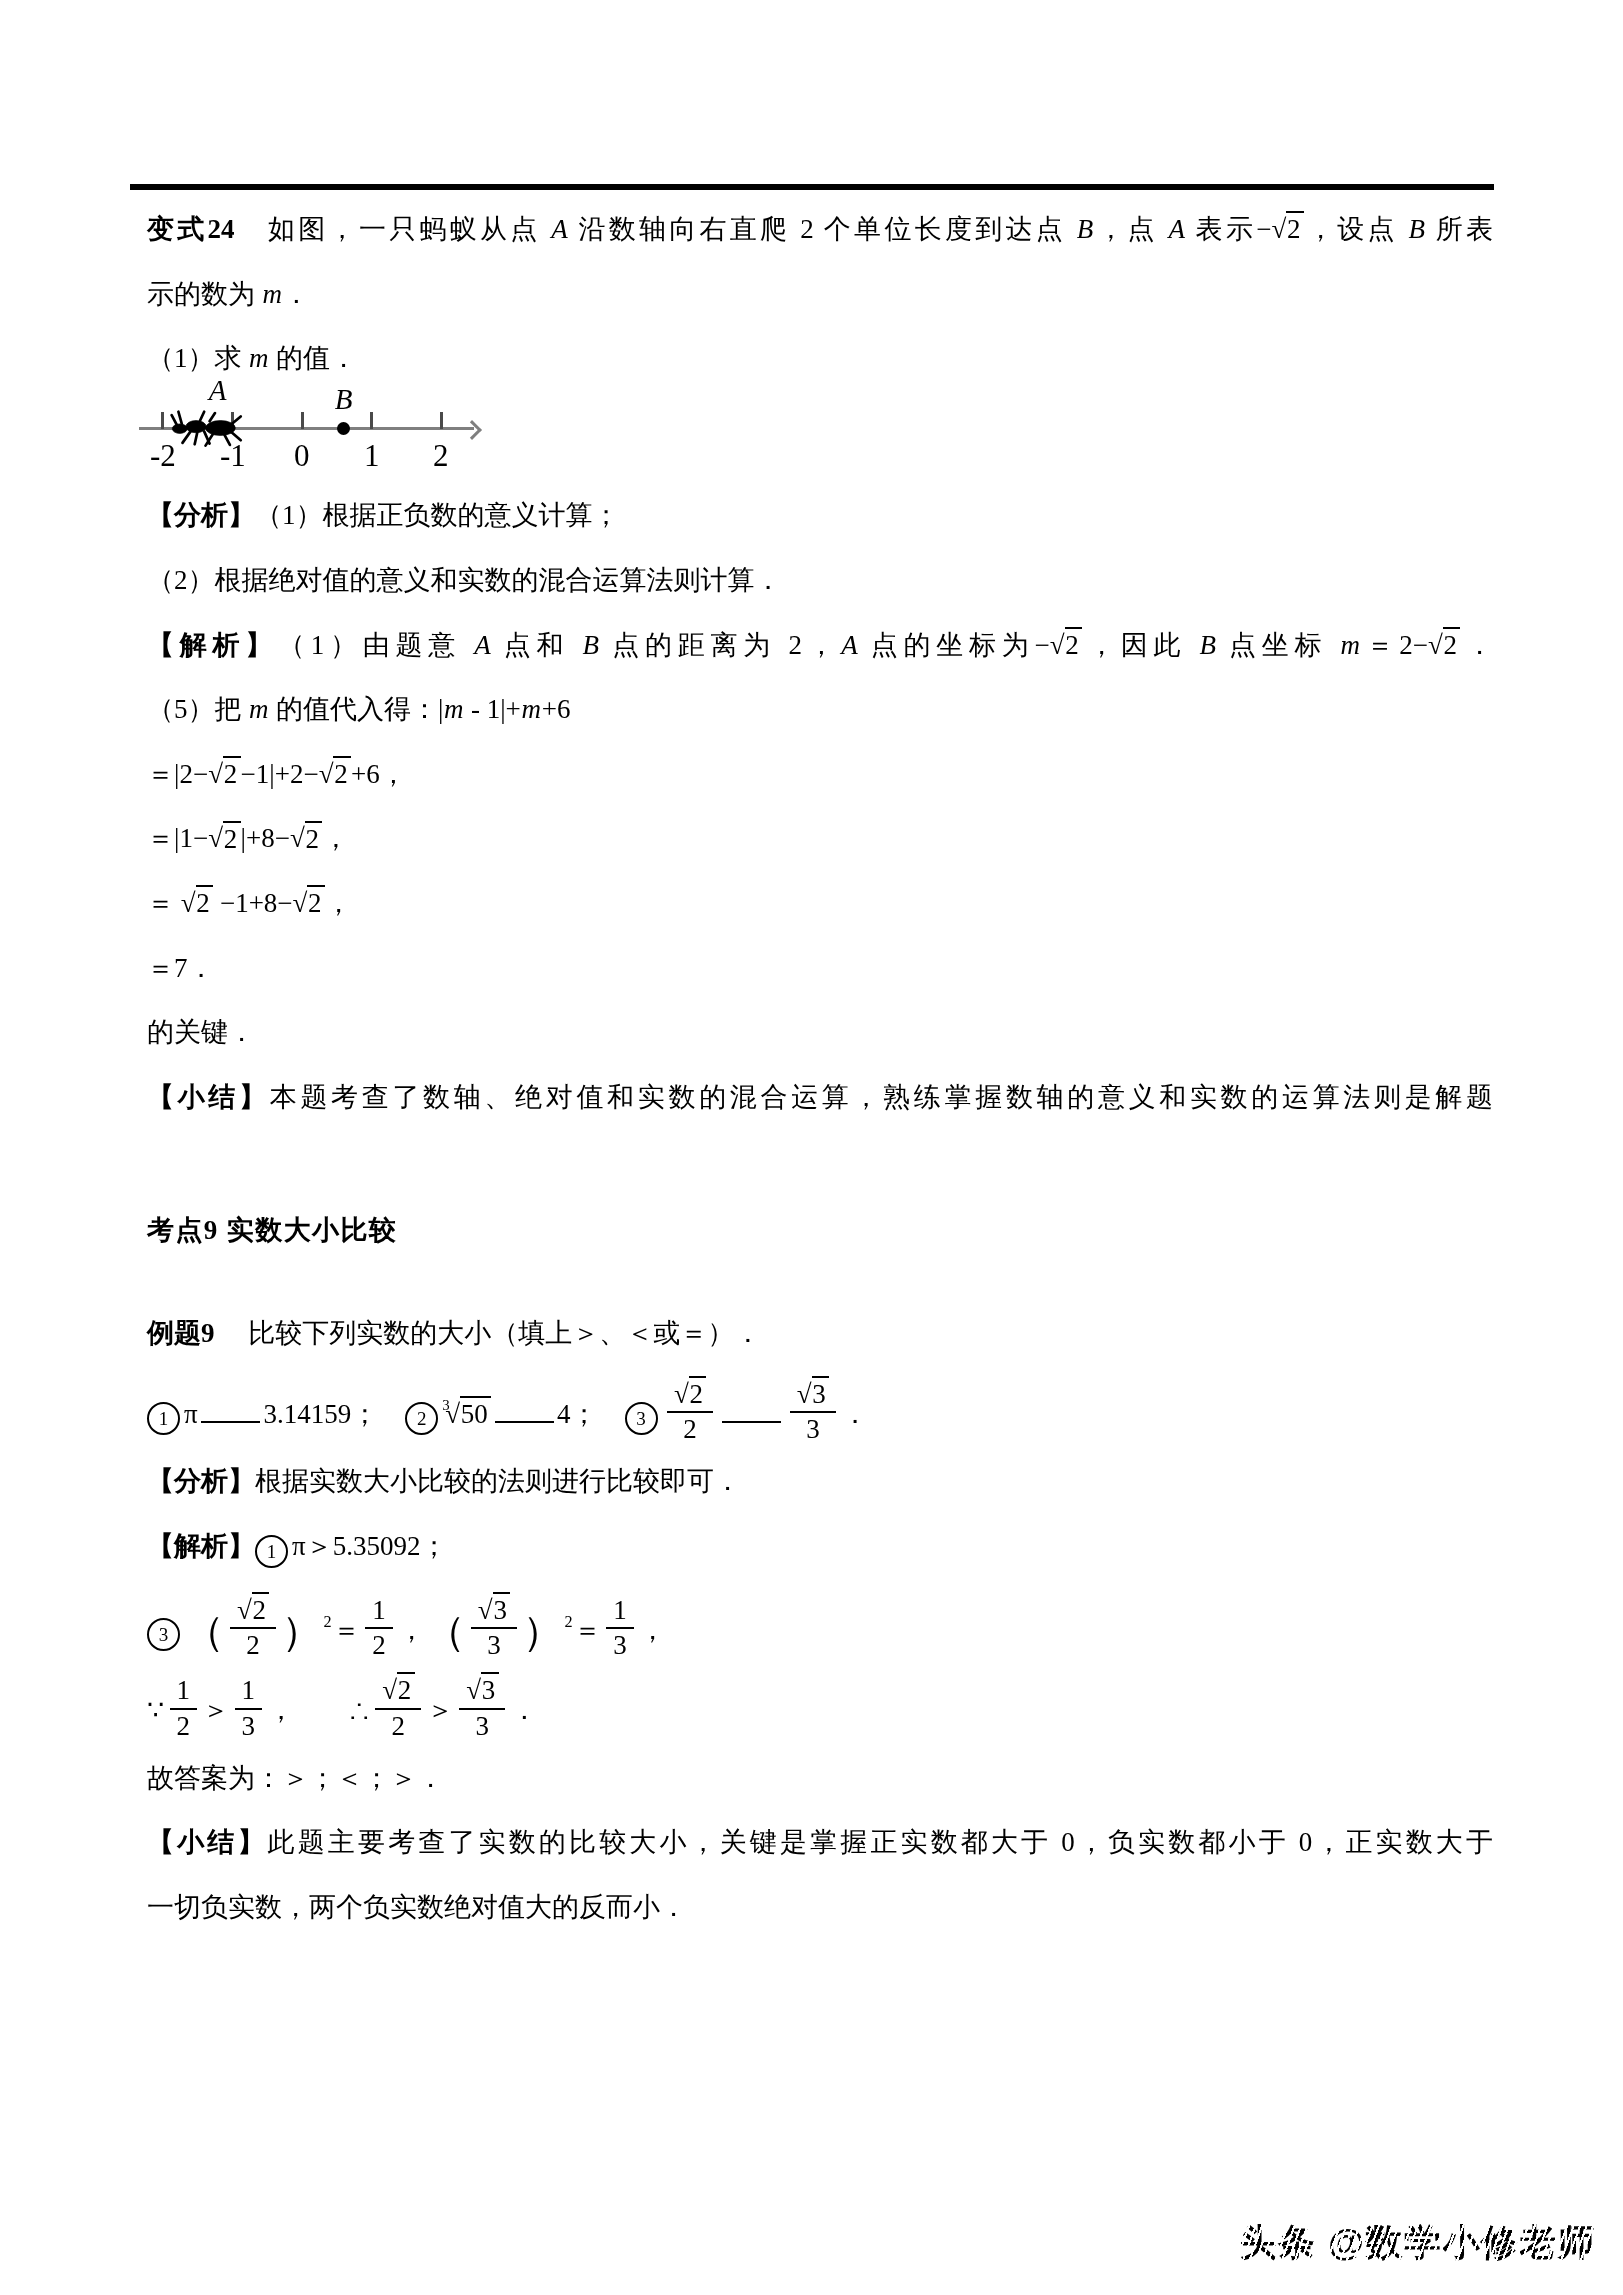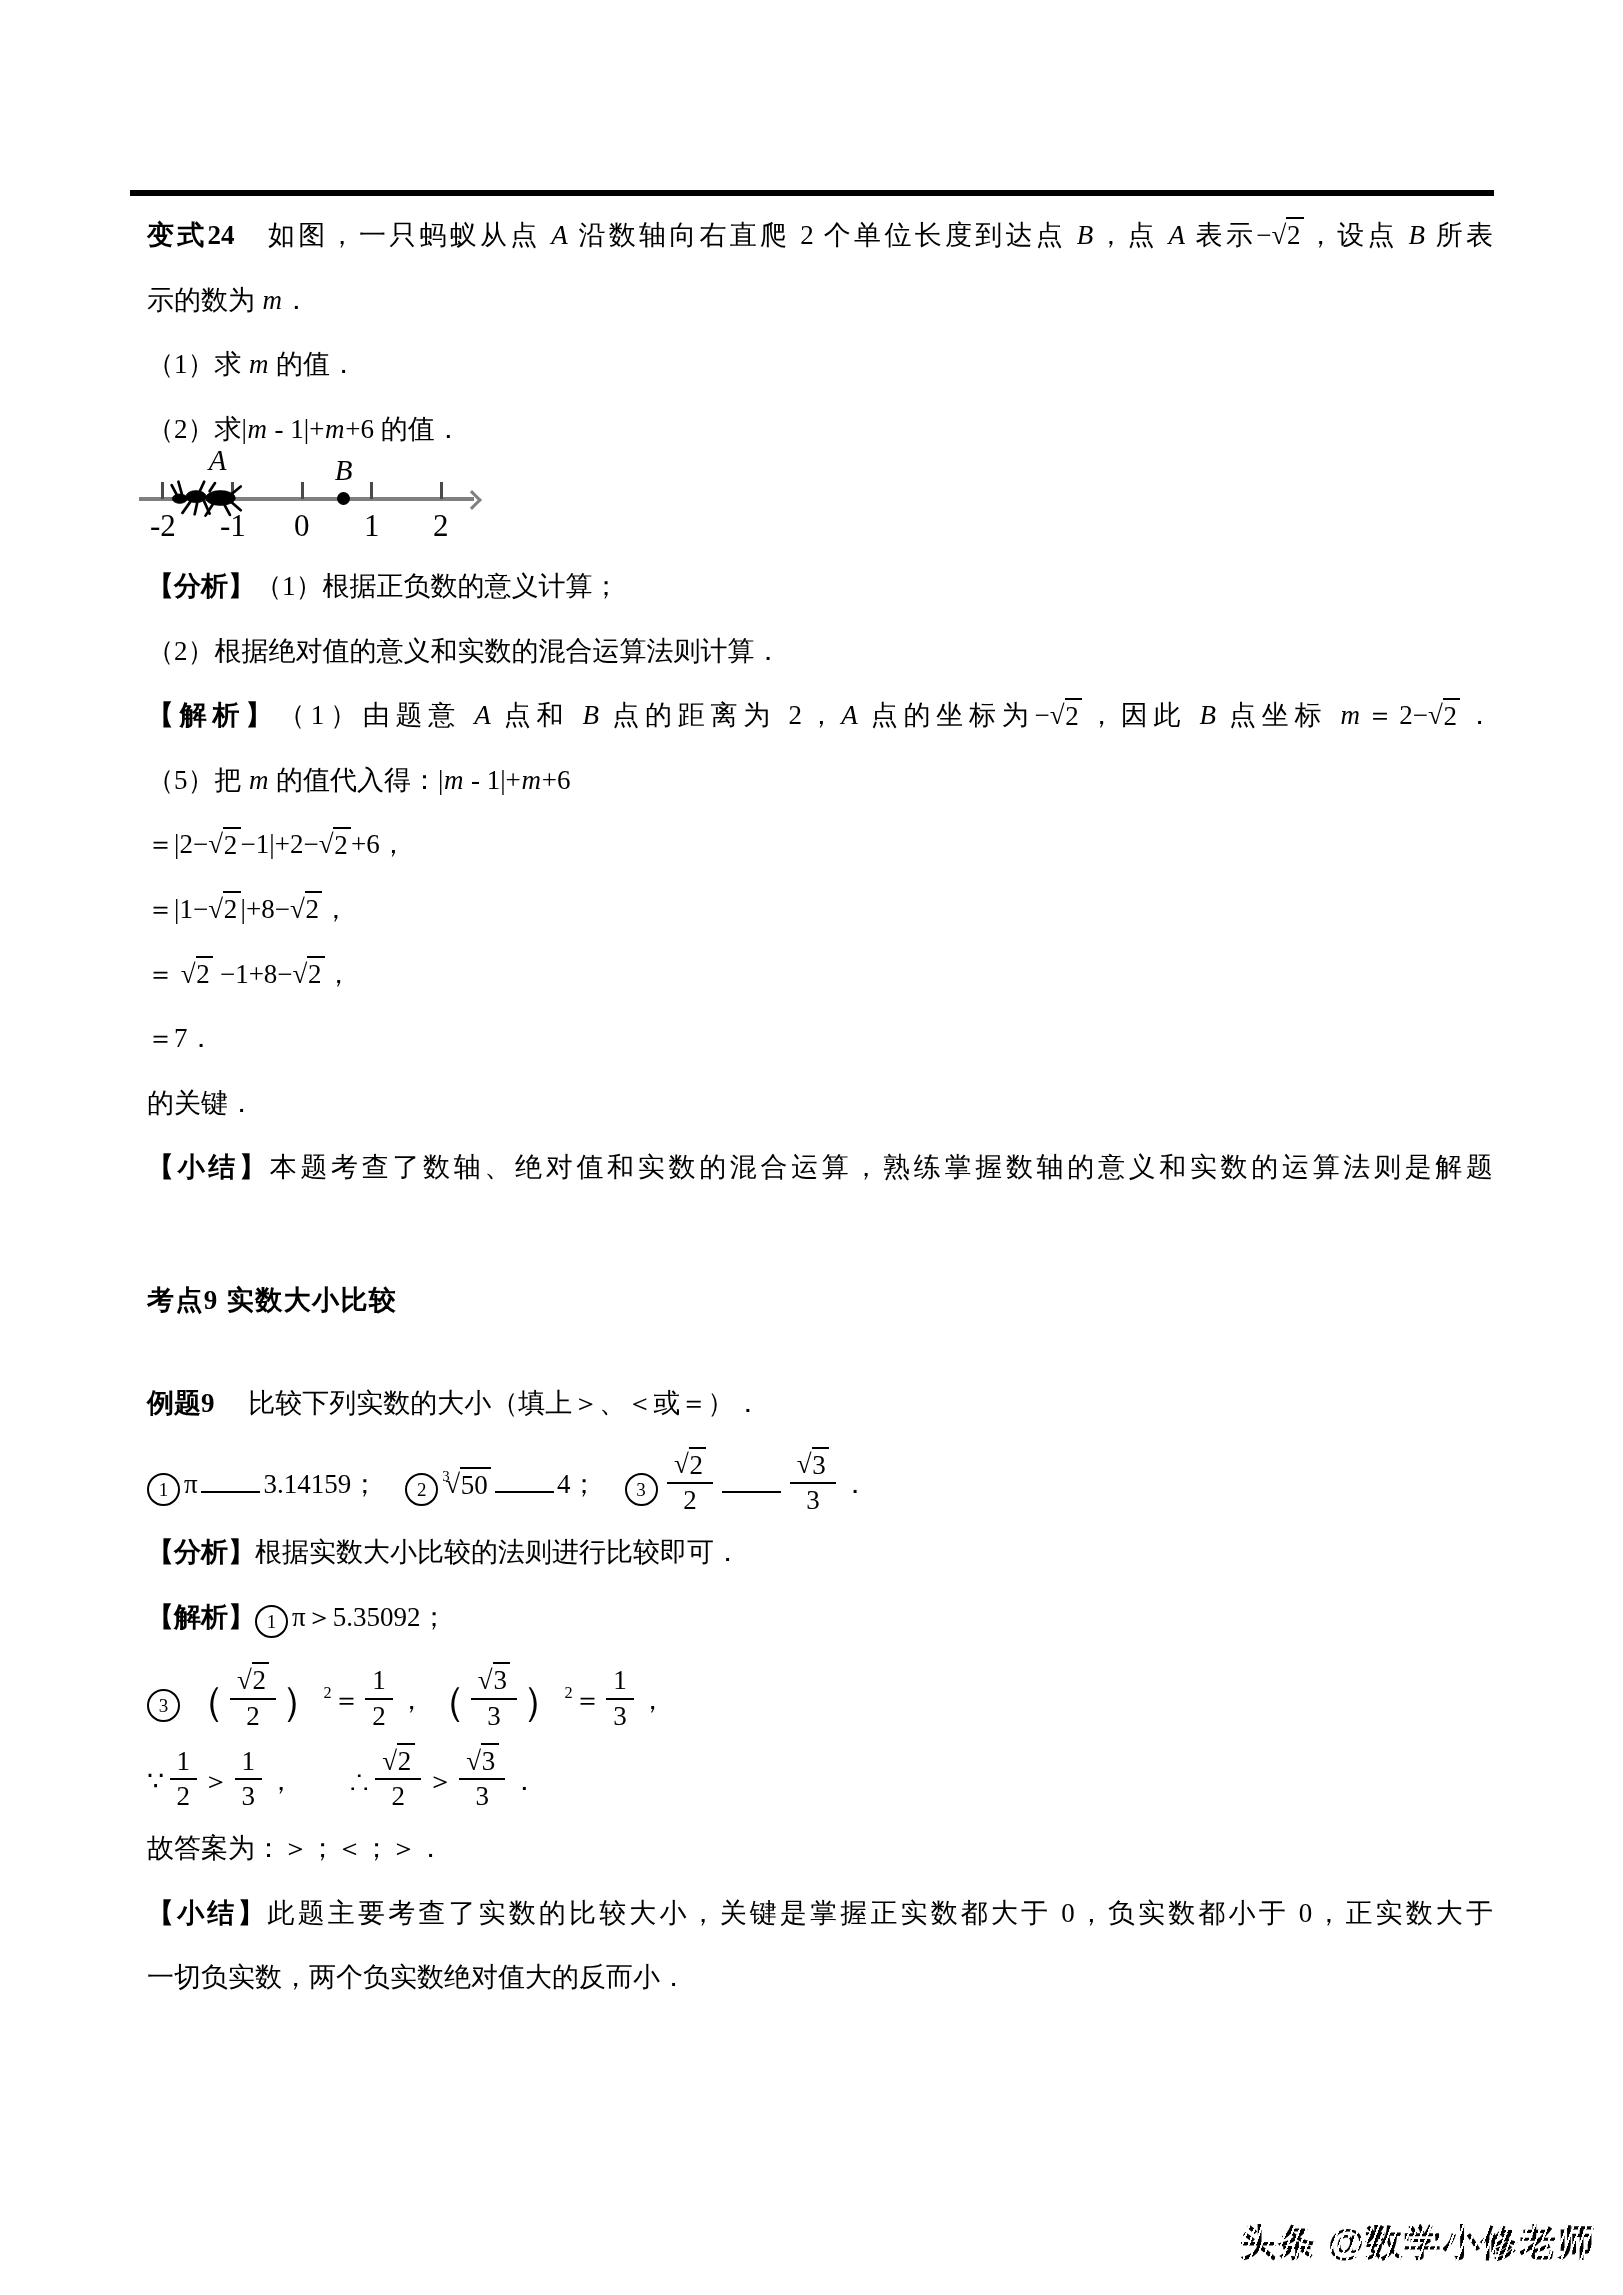--- a/index.html
+++ b/index.html
@@ -1,18 +1,18 @@
 <!DOCTYPE html>
 <html style="font-size:11px"><head>
 <meta charset="utf-8">
 <style>
   html,body{margin:0;padding:0;background:#e8e8e8;}
   #page{position:relative;width:1623px;height:2295px;background:#ffffff;overflow:hidden;
         font-family:"Liberation Serif","DejaVu Serif",serif;color:#000;}
-  #content{position:absolute;left:147px;top:190px;width:1346px;}
+  #content{position:absolute;left:147px;top:184px;width:1346px;}
   .rule{height:5.5px;background:#000;width:1364px;margin:0 0 20.5px -17px;}
   .line{font-size:27px;line-height:38px;min-height:38px;margin:0 0 26.6px;white-space:nowrap;}
   .just{white-space:normal;text-align:justify;text-align-last:justify;}
   .heading{font-size:27px;font-weight:700;line-height:42px;margin:93px 0 63px;letter-spacing:1.4px;}
   .tall{line-height:1.1;margin:30px 0 11px;white-space:nowrap;}
   .tall + .tall{margin-top:4.1px;}
   .bold{font-weight:700;}
   .vr{font-style:italic;font-family:"Liberation Serif","DejaVu Serif",serif;padding:0 0.7px;}
   
   .root{display:inline-block;white-space:nowrap;}
@@ -51,21 +51,20 @@
 
 <div id="page">
   <div id="content">
 
     <div class="rule"></div>
 
     <div id="lines-top">
         <div class="line just"><span class="bold">变式24</span><span>　如图，一只蚂蚁从点 </span><span class="vr">A</span><span> 沿数轴向右直爬 2 个单位长度到达点 </span><span class="vr">B</span><span>，点 </span><span class="vr">A</span><span> 表示−</span><span class="root"><span class="sgn">√</span><span class="v">2</span></span><span>，设点 </span><span class="vr">B</span><span> 所表</span></div>
         <div class="line"><span>示的数为 </span><span class="vr">m</span><span>．</span></div>
         <div class="line"><span>（1）求 </span><span class="vr">m</span><span> 的值．</span></div>
-        <div class="line"><span>（2）求|</span><span class="vr">m</span><span> - 1|+</span><span class="vr">m</span><span>+6 的值．</span></div>
       </div>
 
     <div class="figure">
       <div class="nl-line"></div>
       <div class="nl-arrow"></div>
       <div class="nl-tick" style="left:22.5px"></div>
       <div class="nl-tick" style="left:92px"></div>
       <div class="nl-tick" style="left:162px"></div>
       <div class="nl-tick" style="left:231px"></div>
       <div class="nl-tick" style="left:301px"></div>

